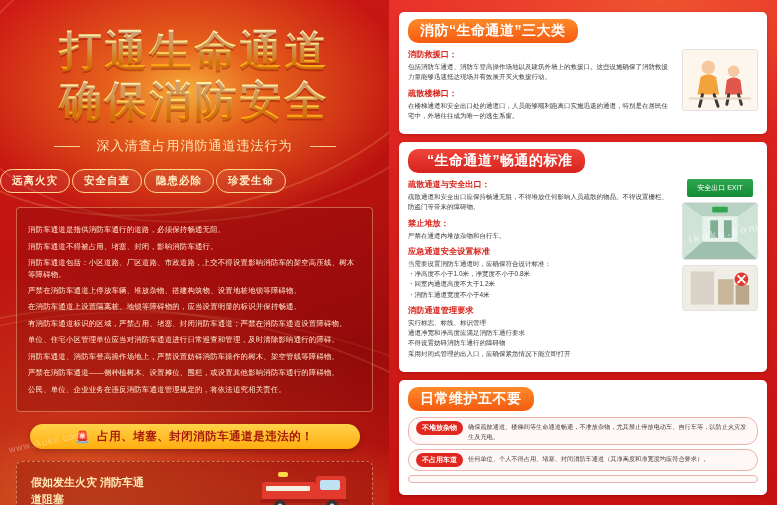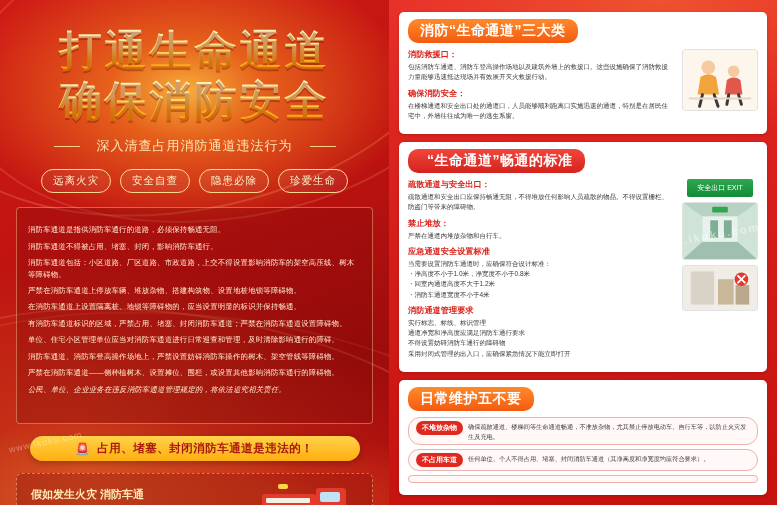--- a/index.html
+++ b/index.html
@@ -54,39 +54,39 @@
     line-height: 1.18;
     font-family: "DejaVu Sans", "Liberation Sans", sans-serif;
   }
   .subtitle {
     margin-top: 12px;
     color: #ffe3b0; font-size: 13px; letter-spacing: 1px;
     display:flex; align-items:center; justify-content:center; gap:17px;
   }
   .subtitle .dash { display:inline-block; width:26px; height:1px; background:#ffcf8a; }
 
-  .pills { display:flex; justify-content:center; gap:9px; margin-top:14px; z-index:3; position:relative; }
+  .pills { display:flex; gap:2px; margin-top:14px; z-index:3; position:relative;font-weight:bold; }
   .pill {
     border:1px solid #ffd88a; color:#ffeec4; font-size:10.5px;
     padding:4px 11px; border-radius:12px; letter-spacing:1px;
     background: rgba(255,255,255,0.06);
   }
 
   .rules-box {
     position:relative; z-index:3;
     margin: 14px 16px 0 16px;
     border:1px solid rgba(255,200,140,0.45);
     border-radius:4px;
     padding:16px 11px;
     background: rgba(120,8,8,0.28);
   }
   .rules-box p {
     margin:0 0 5px 0; color:#ffe9cf; font-size:7.4px; line-height:1.55; letter-spacing:0.2px;
   }
-  .rules-box p:last-child { margin-bottom:12px;font-style:italic; }
+  .rules-box p:last-child { margin-bottom:0; }
 
   .banner {
     position:relative; z-index:3;
     margin: 12px auto 0 auto; width: 330px;
     display:flex; align-items:center; justify-content:center; gap:6px;
     background: linear-gradient(180deg,#ffd24a,#ffae10);
     color:#a8180c; font-weight:800; font-size:11.5px; letter-spacing:0.5px;
     padding:5px 10px; border-radius:14px;
     box-shadow: 0 2px 6px rgba(0,0,0,0.25);
   }
@@ -265,21 +265,21 @@
 
     <div class="sec">
       <div class="sec-head">消防“生命通道”三大类</div>
       <div class="with-art">
         <div class="txt">
           <div class="blk">
             <h4>消防救援口：</h4>
             <p>包括消防车通道、消防车登高操作场地以及建筑外墙上的救援口。这些设施确保了消防救援力量能够迅速抵达现场并有效展开灭火救援行动。</p>
           </div>
           <div class="blk">
-            <h4>确保消防安全：</h4>
+            <h4>疏散楼梯口：</h4>
             <p>在楼梯通道和安全出口处的通道口，人员能够顺利跑离口实施迅速的通道，特别是在居民住宅中，外墙往往成为唯一的逃生系窗。</p>
           </div>
         </div>
         <div class="art">
           <div class="art-img" style="height:62px;">
             <svg viewBox="0 0 76 62" width="76" height="62">
               <rect width="76" height="62" fill="#fdf6ec"></rect>
               <circle cx="26" cy="18" r="7" fill="#f6c9a0"></circle>
               <path d="M18 28 q8 -6 16 0 l3 18 h-22 z" fill="#f3a33c"></path>
               <path d="M20 46 l-3 12 M32 46 l4 12" stroke="#3a3a3a" stroke-width="3" stroke-linecap="round"></path>

